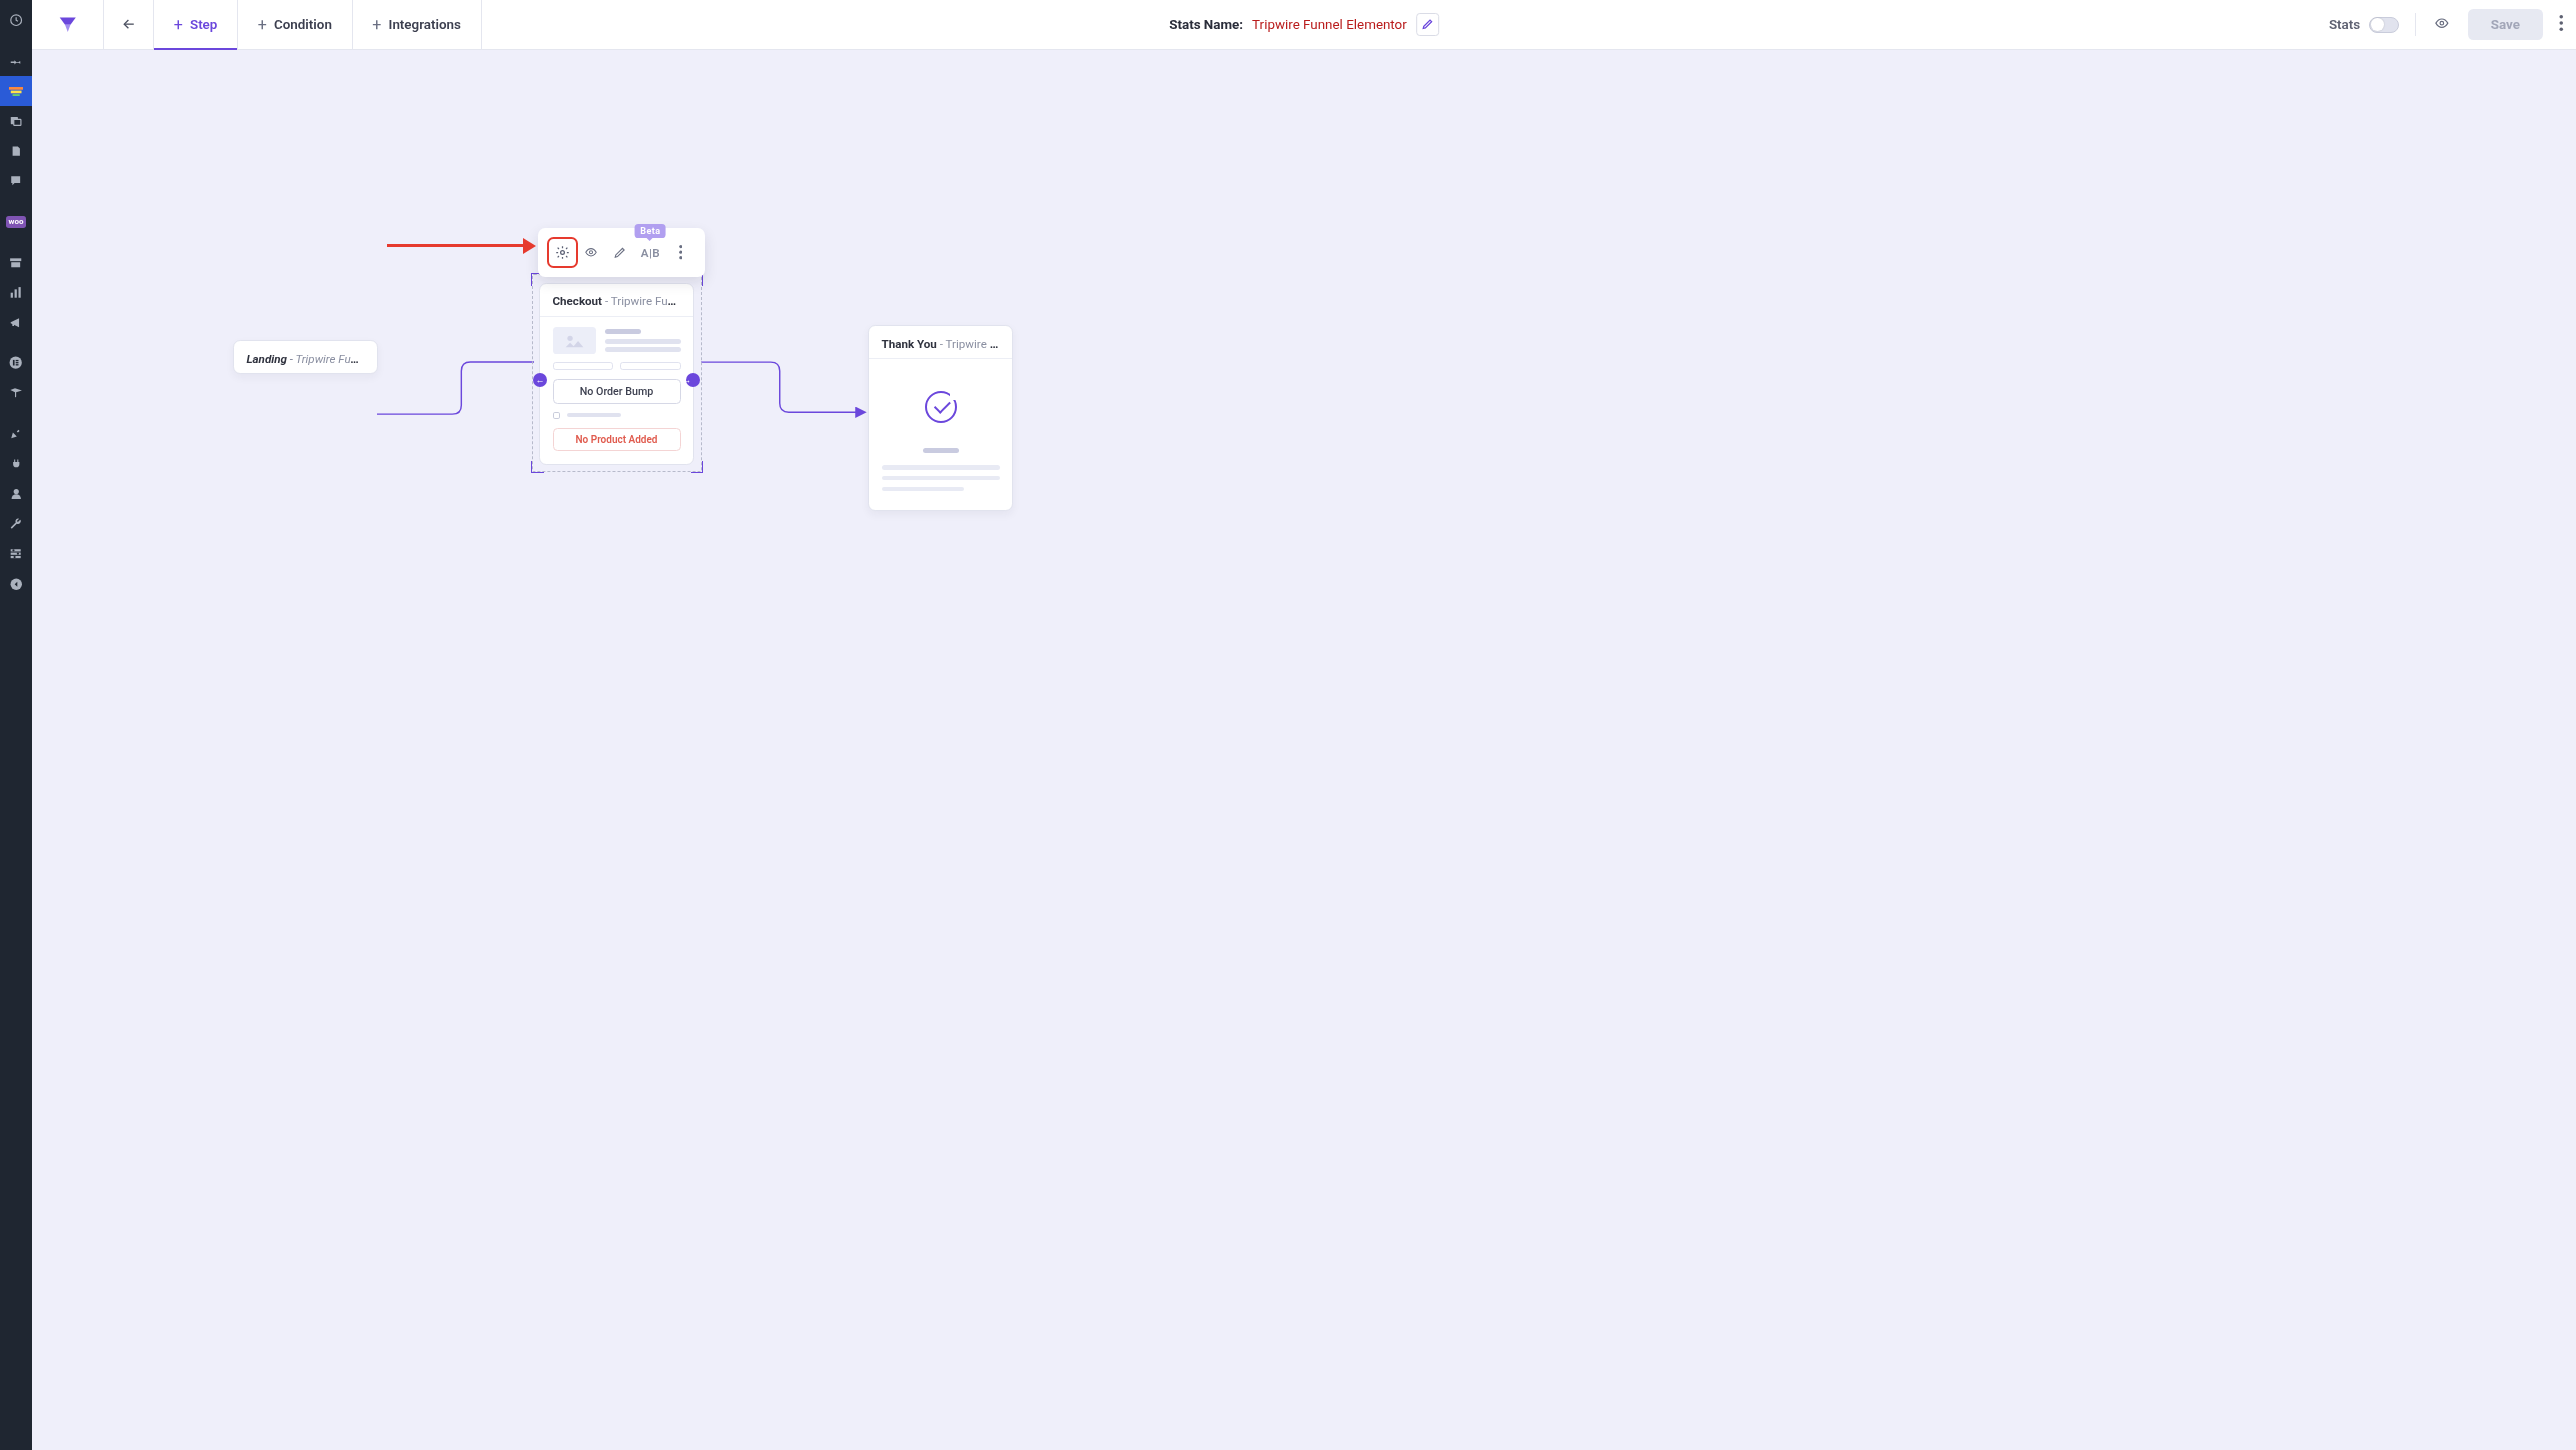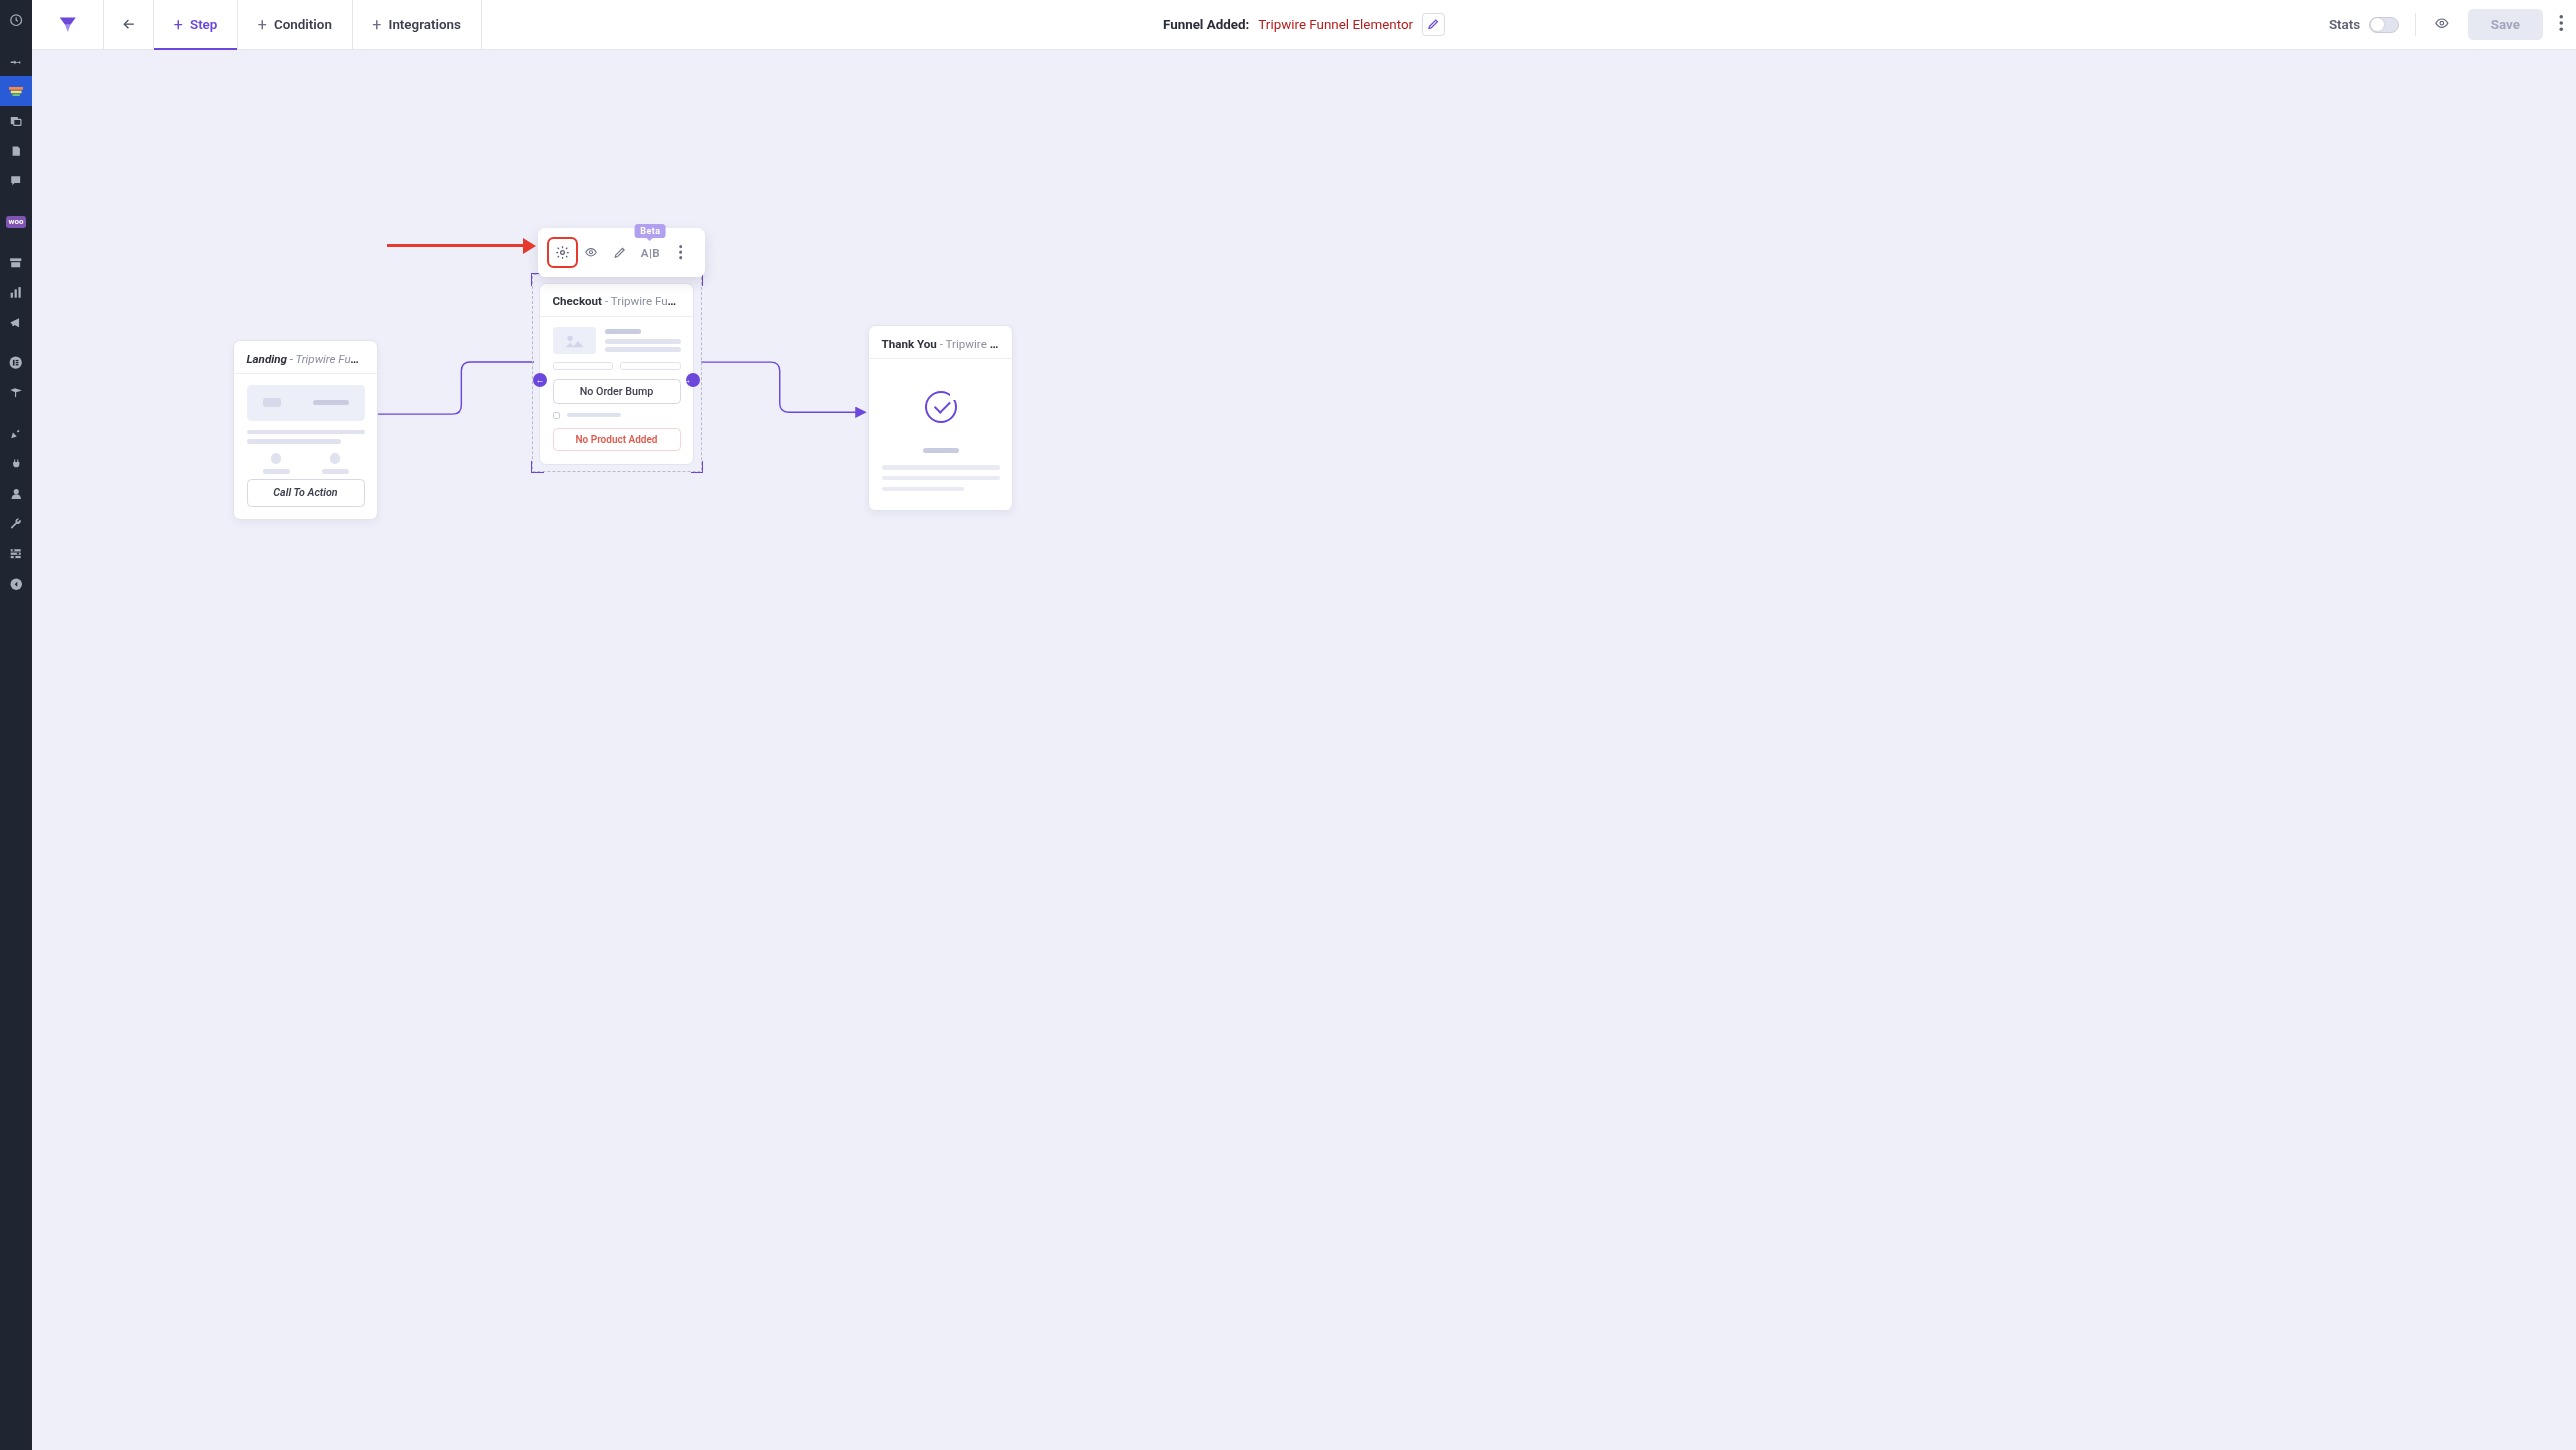--- a/index.html
+++ b/index.html
@@ -236,21 +236,21 @@
         <div class="tab">
             <span class="plus">+</span>
             <span>Condition</span>
           </div>
         <div class="tab">
             <span class="plus">+</span>
             <span>Integrations</span>
           </div>
       </div>
       <div class="center">
-        <span class="label">Funnel Added:</span>
+        <span class="label">Stats Name:</span>
         <span class="value">Tripwire Funnel Elementor</span>
         <div class="editbtn">
           <svg width="12.5" height="12.5" viewBox="0 0 24 24" fill="none" stroke="#6b47dc" stroke-width="2.5">
               <path d="M4 20l4-1L20 7l-3-3L5 16z"></path>
             </svg>
         </div>
       </div>
       <div class="right">
         <div class="stats">
           <span>Stats</span>
@@ -283,41 +283,20 @@
         <defs>
             <marker id="ah" markerWidth="8" markerHeight="8" refX="6" refY="4" orient="auto">
               <path d="M0 0L8 4L0 8z" fill="#6b47dc"></path>
             </marker>
           </defs>
         <path d="M0 0 H78 Q88 0 88 10 V46 Q88 56 98 56 H182" fill="none" stroke="#6b47dc" stroke-width="1.6" marker-end="url(#ah)"></path>
       </svg>
 
       <div id="node-landing" class="node">
         <div class="node-header"><span>Landing</span><span class="sub"> - Tripwire Funne…</span></div>
-        <div class="node-body">
-          <div class="hero">
-              <div class="b1"></div>
-              <div class="b2"></div>
-            </div>
-          <div class="lines">
-              <div class="l"></div>
-              <div class="l" style="width:80%"></div>
-            </div>
-          <div class="circles">
-            <div class="c">
-                <div class="dot"></div>
-                <div class="bar"></div>
-              </div>
-            <div class="c">
-                <div class="dot"></div>
-                <div class="bar"></div>
-              </div>
-          </div>
-          <div class="cta"><span>Call To Action</span></div>
-        </div>
       </div>
 
       <div class="selwrap">
         <div class="dashed"></div>
         <div class="corner tl"></div>
           <div class="corner tr"></div>
           <div class="corner bl"></div>
           <div class="corner br"></div>
         <div id="node-checkout">
           <div class="node-header"><span>Checkout</span><span class="sub"> - Tripwire Funne…</span></div>

